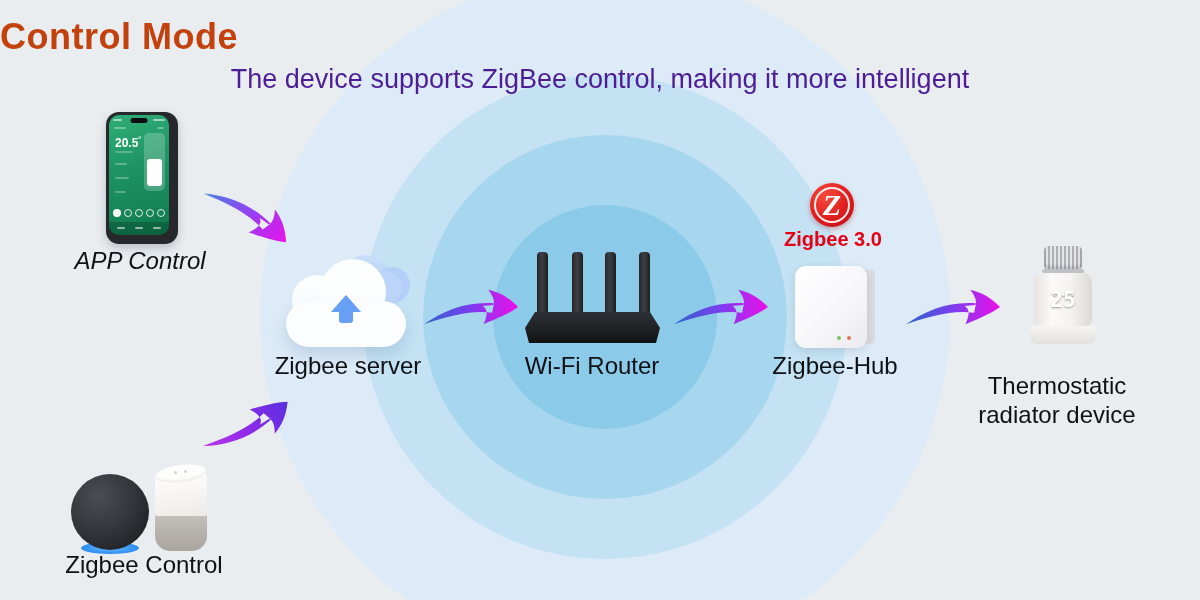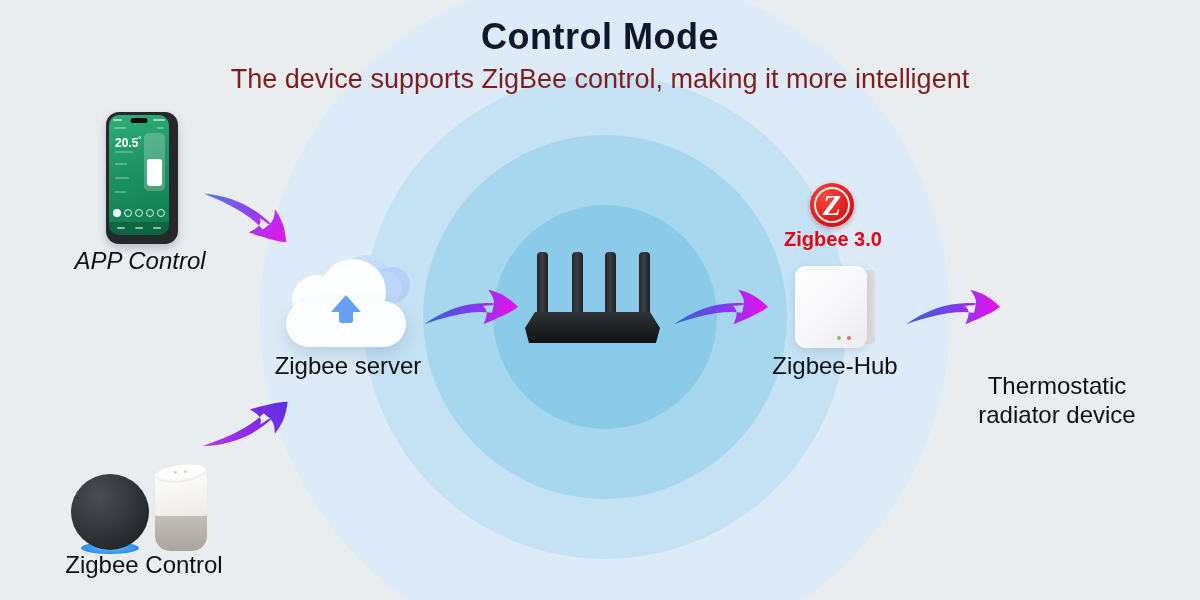--- a/index.html
+++ b/index.html
@@ -7,24 +7,24 @@
     position:relative;width:1200px;height:600px;overflow:hidden;
     background:#e9edf0;font-family:"Liberation Sans",sans-serif;color:#101114;
   }
   
   .ring{position:absolute;border-radius:50%;z-index:0;}
   .ring.r4{width:690px;height:690px;left:260px;top:-28px;background:#dcebf7;}
   .ring.r3{width:484px;height:484px;left:363px;top:75px;background:#c4e2f3;}
   .ring.r2{width:364px;height:364px;left:423px;top:135px;background:#a7d7ef;}
   .ring.r1{width:224px;height:224px;left:493px;top:205px;background:#8bcbe9;}
   
-  .title{position:absolute;left:0;right:0;top:16px;text-align:center;z-index:4;
-    font-size:36px;font-weight:bold;color:#0f172a;letter-spacing:.5px;}
+  .title{position:absolute;left:0;right:0;top:16px;text-align:left;z-index:4;
+    font-size:36px;font-weight:bold;color:#c2410c;letter-spacing:.5px;}
   .subtitle{position:absolute;left:0;right:0;top:64px;text-align:center;z-index:4;
-    font-size:27px;color:#7f1d1d;}
+    font-size:27px;color:#4c1d95;}
   
   .node-label{position:absolute;z-index:3;width:200px;text-align:center;
     font-size:24px;color:#101114;line-height:1.2;}
   
   .phone{position:absolute;left:106px;top:112px;width:66px;height:126px;z-index:3;
     background:#26282c;border-radius:13px;padding:3px;box-shadow:0 4px 10px rgba(40,60,80,.25);}
   .phone-screen{position:relative;width:60px;height:120px;border-radius:10px;overflow:hidden;
     background:linear-gradient(165deg,#2fae77 0%,#1d9263 45%,#0f7a4e 100%);}
   .phone-notch{position:absolute;left:50%;top:3px;transform:translateX(-50%);
     width:17px;height:5px;border-radius:3px;background:#0c0d0f;}
@@ -211,20 +211,21 @@
     </svg>
   </div>
 
   <div class="router">
     <div class="antenna" style="left:12px;"></div>
     <div class="antenna" style="left:47px;"></div>
     <div class="antenna" style="left:80px;"></div>
     <div class="antenna" style="left:114px;"></div>
     <div class="router-body"></div>
   </div>
+  <div class="node-label" style="left:492px;top:352px;">Wi-Fi Router</div>
 
   <div class="arrow arr-router-hub">
     <svg viewBox="0 0 100 40">
       <defs>
           <linearGradient id="g2" x1="0" y1="0" x2="1" y2="0">
         <stop offset="0" stop-color="#2f66cc"></stop>
             <stop offset="0.5" stop-color="#7c3cf0"></stop>
             <stop offset="1" stop-color="#ed0fe8"></stop>
       </linearGradient>
         </defs>
@@ -251,20 +252,29 @@
           <linearGradient id="g3" x1="0" y1="0" x2="1" y2="0">
         <stop offset="0" stop-color="#2f66cc"></stop>
             <stop offset="0.5" stop-color="#7c3cf0"></stop>
             <stop offset="1" stop-color="#ed0fe8"></stop>
       </linearGradient>
         </defs>
       <path fill="url(#g3)" d="M1,37 C22,22 46,13 74,15 L72,25 C48,22 26,29 1,37 Z M99,19 C88,8 80,4 68,1 C74,9 75,14 73,17 L62,18 C67,21 68,26 63,37 C72,33 88,27 99,19 Z"></path>
     </svg>
   </div>
 
+  <div class="valve">
+    <div class="valve-cap"></div>
+    <div class="valve-collar"></div>
+    <div class="valve-body">
+      <div class="valve-icons"><span></span><span></span><span></span></div>
+      <div class="valve-display">25</div>
+    </div>
+    <div class="valve-base"></div>
+  </div>
   <div class="node-label" style="left:957px;top:372px;">
     <div>Thermostatic</div>
     <div>radiator device</div>
   </div>
 
   <div class="echo">
     <div class="echo-ring"></div>
     <div class="echo-ball"></div>
   </div>
   <div class="ghome">

